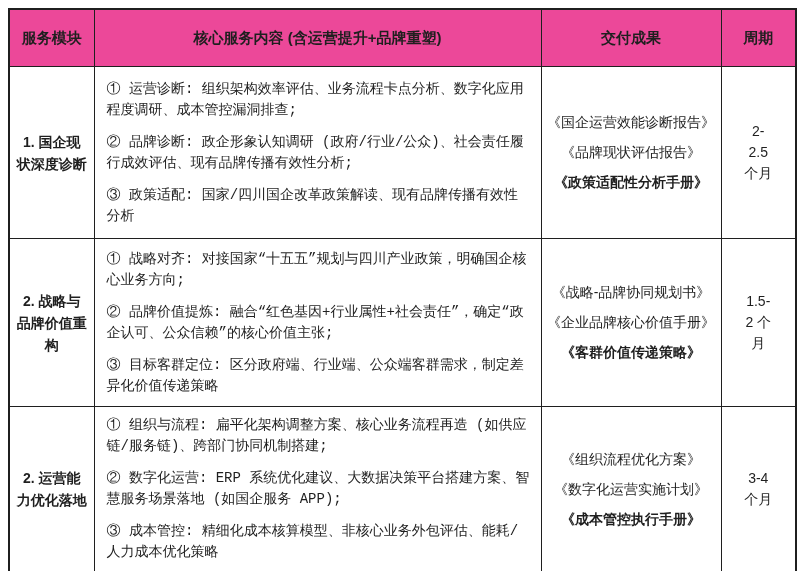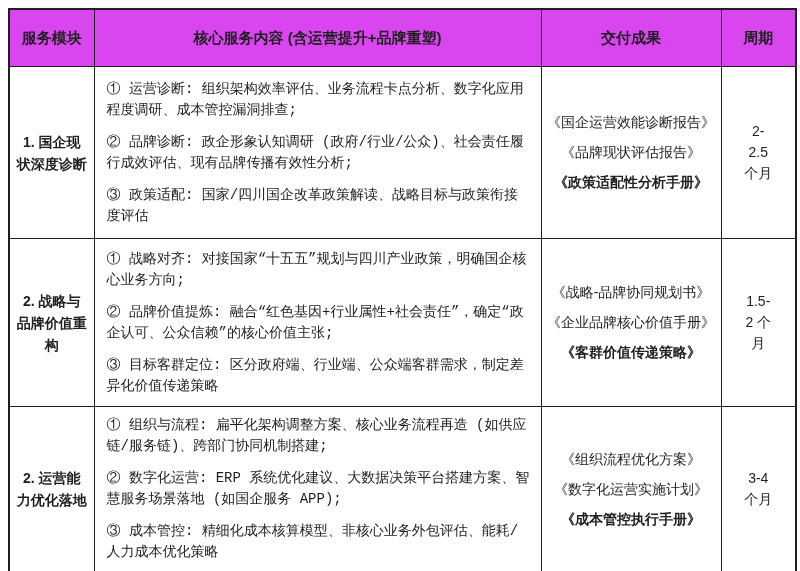--- a/index.html
+++ b/index.html
@@ -12,21 +12,21 @@
     position:absolute;left:8px;top:8px;
     width:787px;border-collapse:collapse;table-layout:fixed;
     border:2px solid #1f1f1f;
   }
   .tbl th,.tbl td{
     border:1px solid #1f1f1f;
     vertical-align:middle;
     overflow:hidden;
   }
   .tbl thead th{
-    background:#d946ef;
+    background:#ec4899;
     font-size:15px;font-weight:bold;
     height:52px;text-align:center;
     padding:2px 4px;
   }
   td.module{
     font-size:14px;font-weight:bold;text-align:center;
     padding:7px 6px;line-height:22px;
   }
   td.content{
     font-size:14px;text-align:left;
@@ -65,21 +65,21 @@
       <th>交付成果</th>
       <th>周期</th>
     </tr>
   </thead>
   <tbody>
     <tr class="r1">
       <td class="module">1. 国企现状深度诊断</td>
       <td class="content">
         <p>① 运营诊断: 组织架构效率评估、业务流程卡点分析、数字化应用程度调研、成本管控漏洞排查;</p>
         <p>② 品牌诊断: 政企形象认知调研 (政府/行业/公众)、社会责任履行成效评估、现有品牌传播有效性分析;</p>
-        <p>③ 政策适配: 国家/四川国企改革政策解读、战略目标与政策衔接度评估</p>
+        <p>③ 政策适配: 国家/四川国企改革政策解读、现有品牌传播有效性分析</p>
       </td>
       <td class="deliver">
         <p>《国企运营效能诊断报告》</p>
         <p>《品牌现状评估报告》</p>
         <p>《政策适配性分析手册》</p>
       </td>
       <td class="period">2-2.5 个月</td>
     </tr>
     <tr class="r2">
       <td class="module">2. 战略与品牌价值重构</td>

